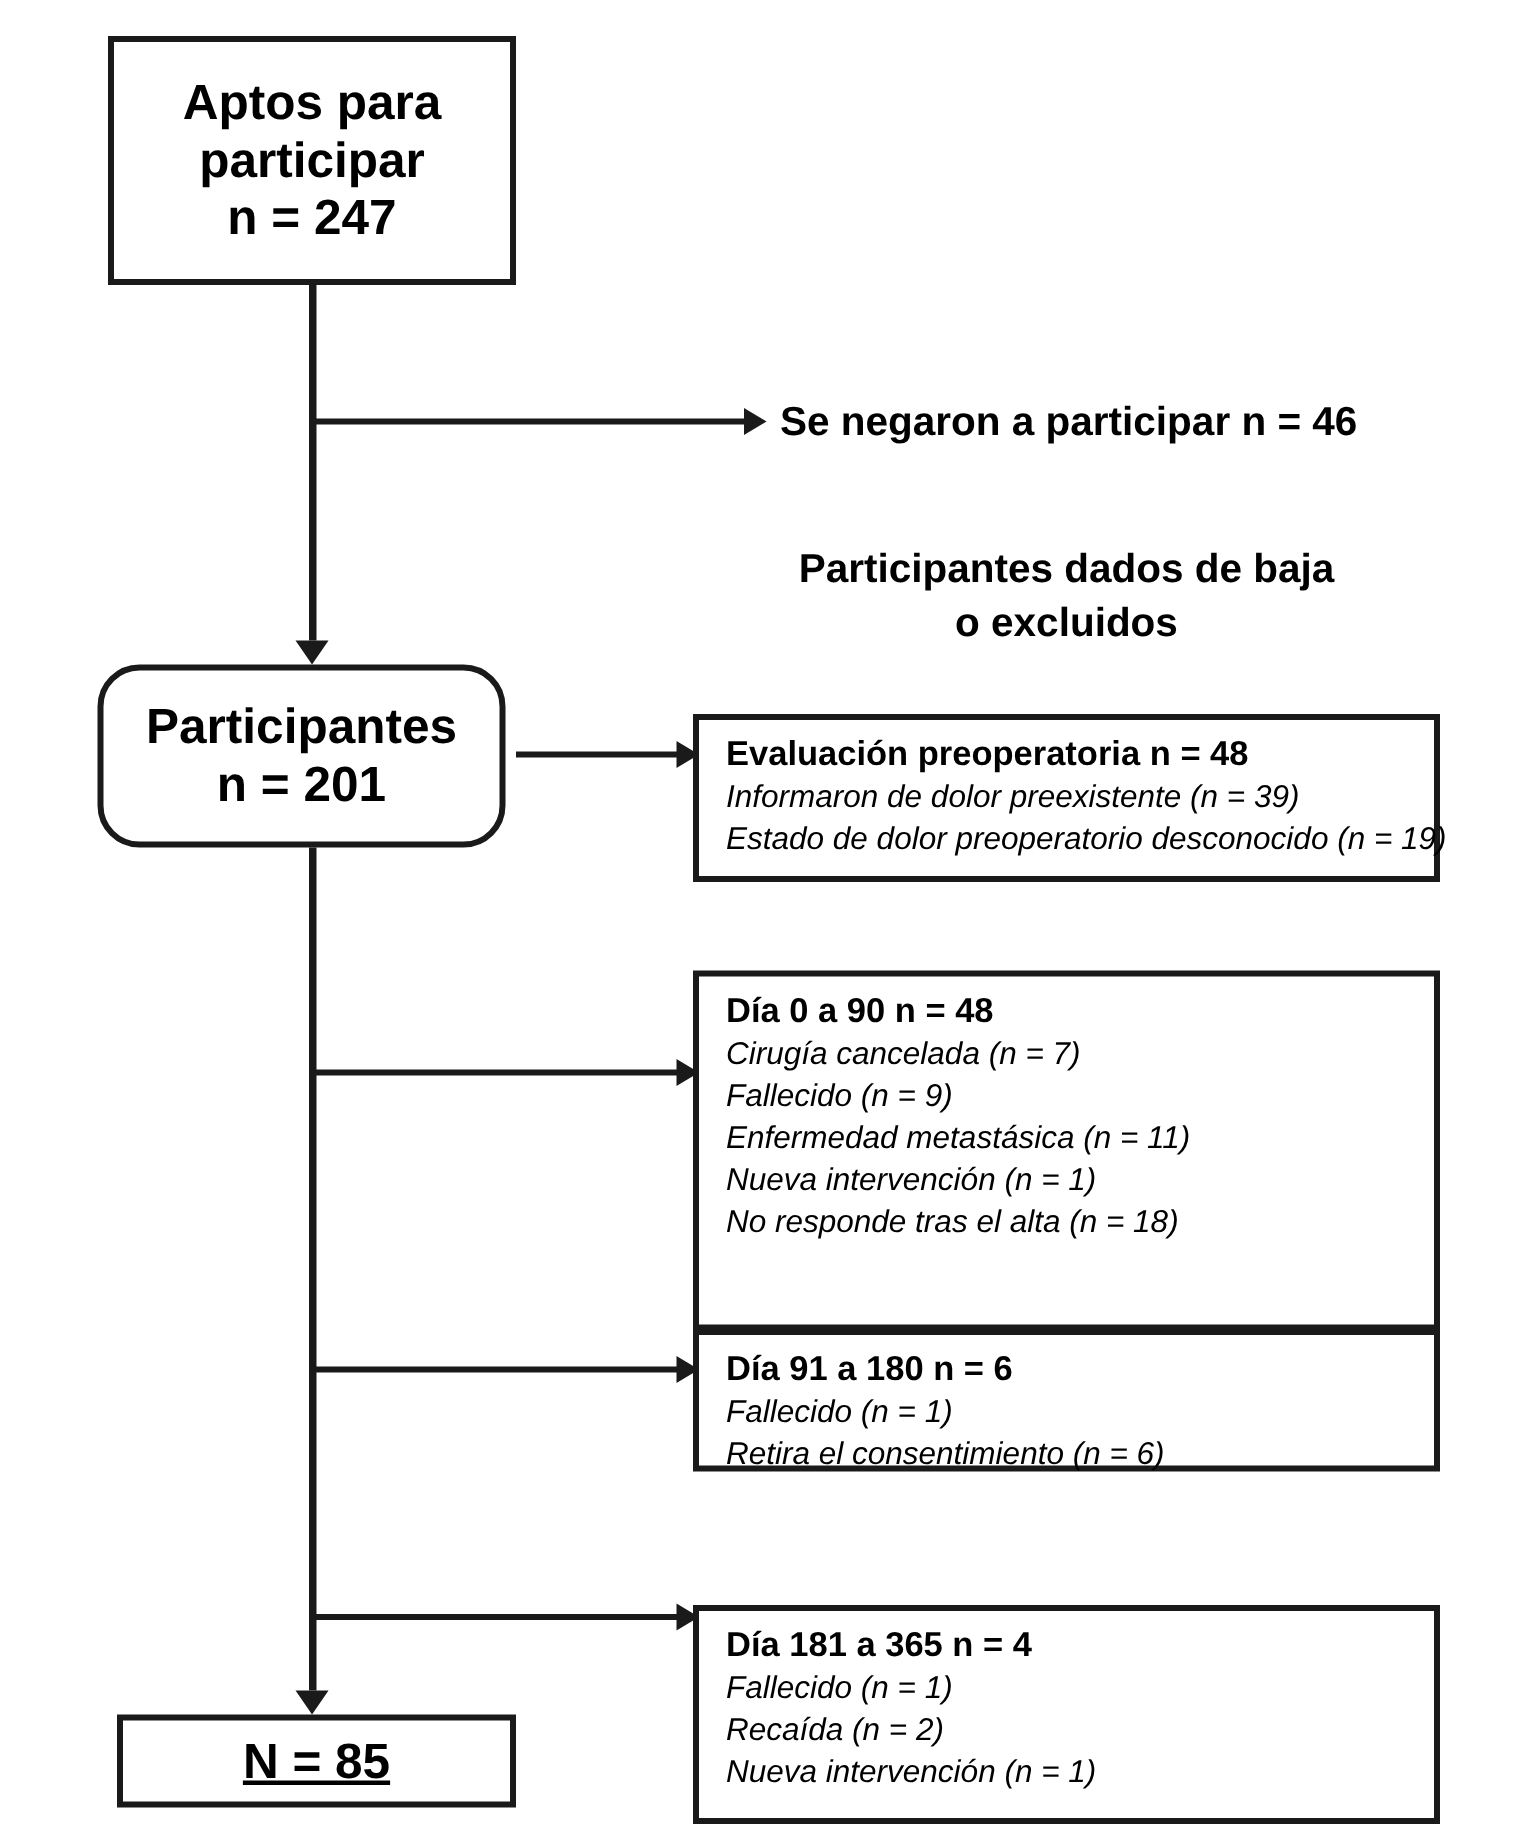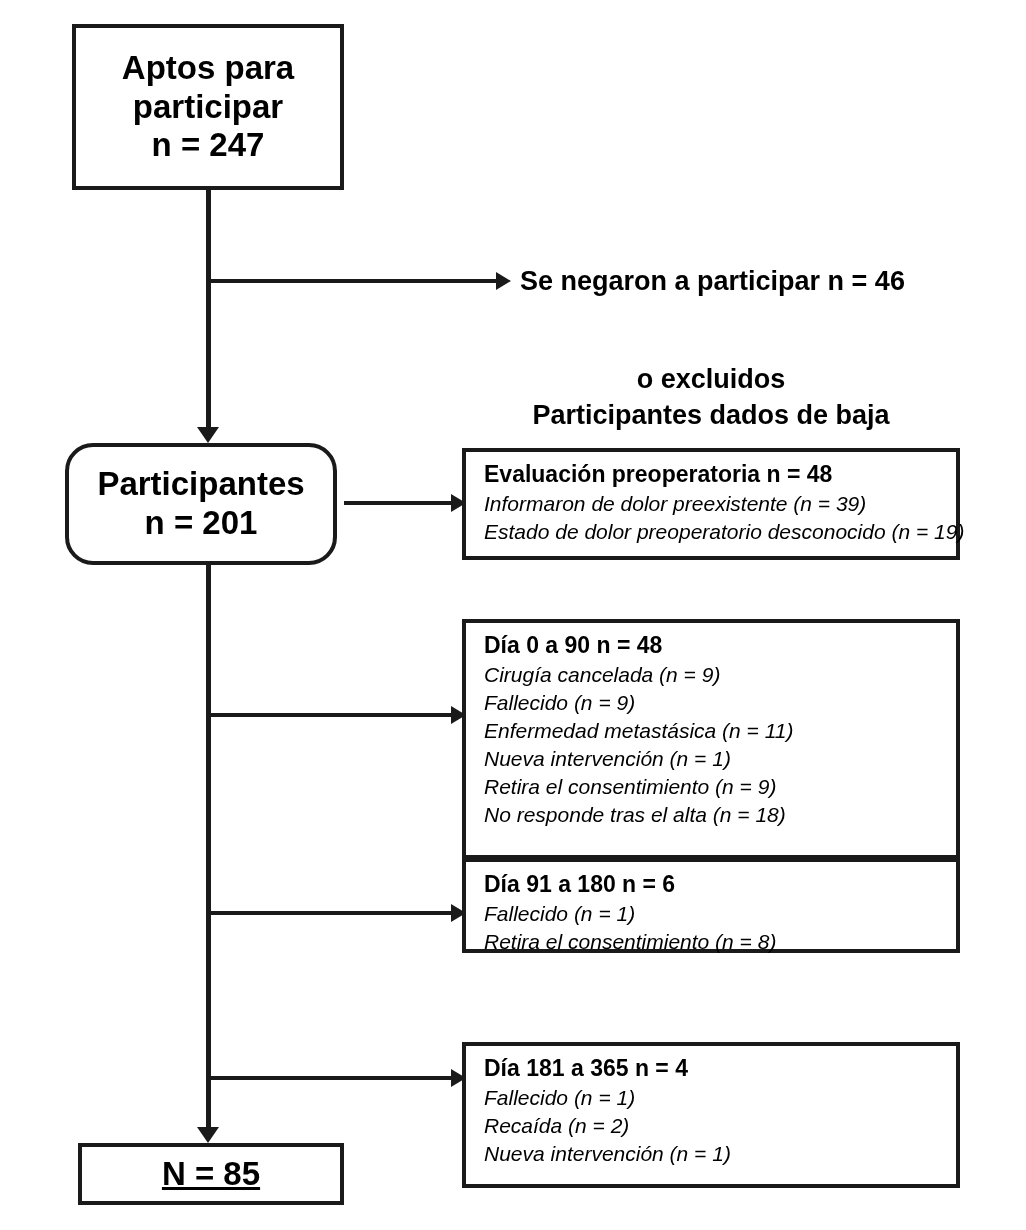--- a/index.html
+++ b/index.html
@@ -42,20 +42,21 @@
 
   
   #box-eligible { left: 72px;  top: 24px;   width: 272px; height: 166px; font-size: 33px; }
   #box-participants { left: 65px; top: 443px; width: 272px; height: 122px; font-size: 33px; border-radius: 28px; }
   #box-final { left: 78px; top: 1143px; width: 266px; height: 62px; font-size: 33px; text-decoration: underline; }
 
   
   .box-excl {
     padding: 8px 0 18px 18px;
     display: block;
+    margin-top: 28px;
   }
   .box-excl .excl-title {
     display: block;
     font-weight: bold;
     font-size: 23px;
     line-height: 1.30;
     white-space: nowrap;
   }
   .box-excl .excl-item {
     display: block;
@@ -135,44 +136,43 @@
     <span class="line">n = 201</span>
   </div>
 
   <div class="box box-main" id="box-final">
     <span class="line">N = 85</span>
   </div>
 
   <div class="free-label" id="label-refused">Se negaron a participar n = 46</div>
 
   <div class="free-label" id="label-excluded-head">
+    <span class="line">Participantes dados de baja</span>
     <span class="line">o excluidos</span>
-    <span class="line">Participantes dados de baja</span>
   </div>
 
   <div class="box box-excl" id="box-excl-0">
     <span class="excl-title">Evaluación preoperatoria n = 48</span>
     <span class="excl-item">Informaron de dolor preexistente (n = 39)</span>
     <span class="excl-item">Estado de dolor preoperatorio desconocido (n = 19)</span>
   </div>
 
   <div class="box box-excl" id="box-excl-1">
     <span class="excl-title">Día 0 a 90 n = 48</span>
-    <span class="excl-item">Cirugía cancelada (n = 9)</span>
+    <span class="excl-item">Cirugía cancelada (n = 7)</span>
     <span class="excl-item">Fallecido (n = 9)</span>
     <span class="excl-item">Enfermedad metastásica (n = 11)</span>
     <span class="excl-item">Nueva intervención (n = 1)</span>
-    <span class="excl-item">Retira el consentimiento (n = 9)</span>
     <span class="excl-item">No responde tras el alta (n = 18)</span>
   </div>
 
   <div class="box box-excl" id="box-excl-2">
     <span class="excl-title">Día 91 a 180 n = 6</span>
     <span class="excl-item">Fallecido (n = 1)</span>
-    <span class="excl-item">Retira el consentimiento (n = 8)</span>
+    <span class="excl-item">Retira el consentimiento (n = 6)</span>
   </div>
 
   <div class="box box-excl" id="box-excl-3">
     <span class="excl-title">Día 181 a 365 n = 4</span>
     <span class="excl-item">Fallecido (n = 1)</span>
     <span class="excl-item">Recaída (n = 2)</span>
     <span class="excl-item">Nueva intervención (n = 1)</span>
   </div>
 
   <div class="conn v-line" style="left:206px; top:190px; height:237px;"></div>

